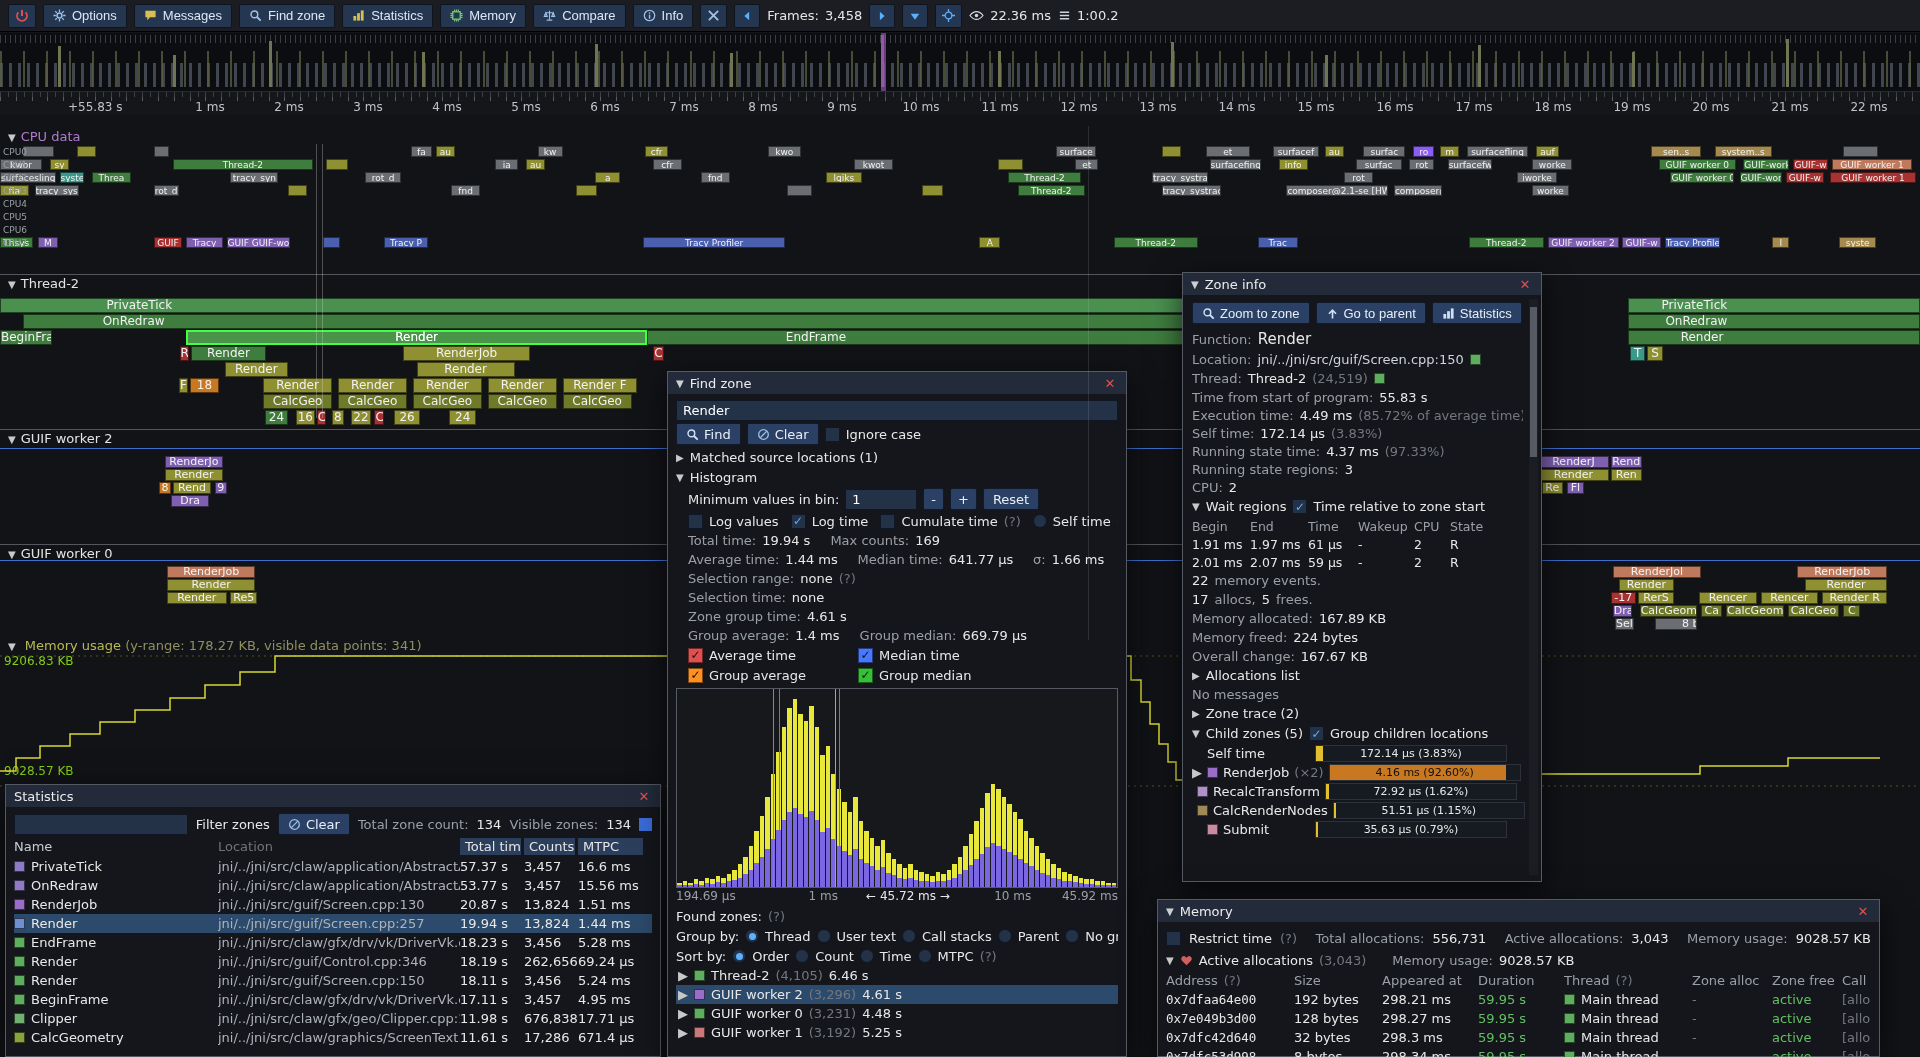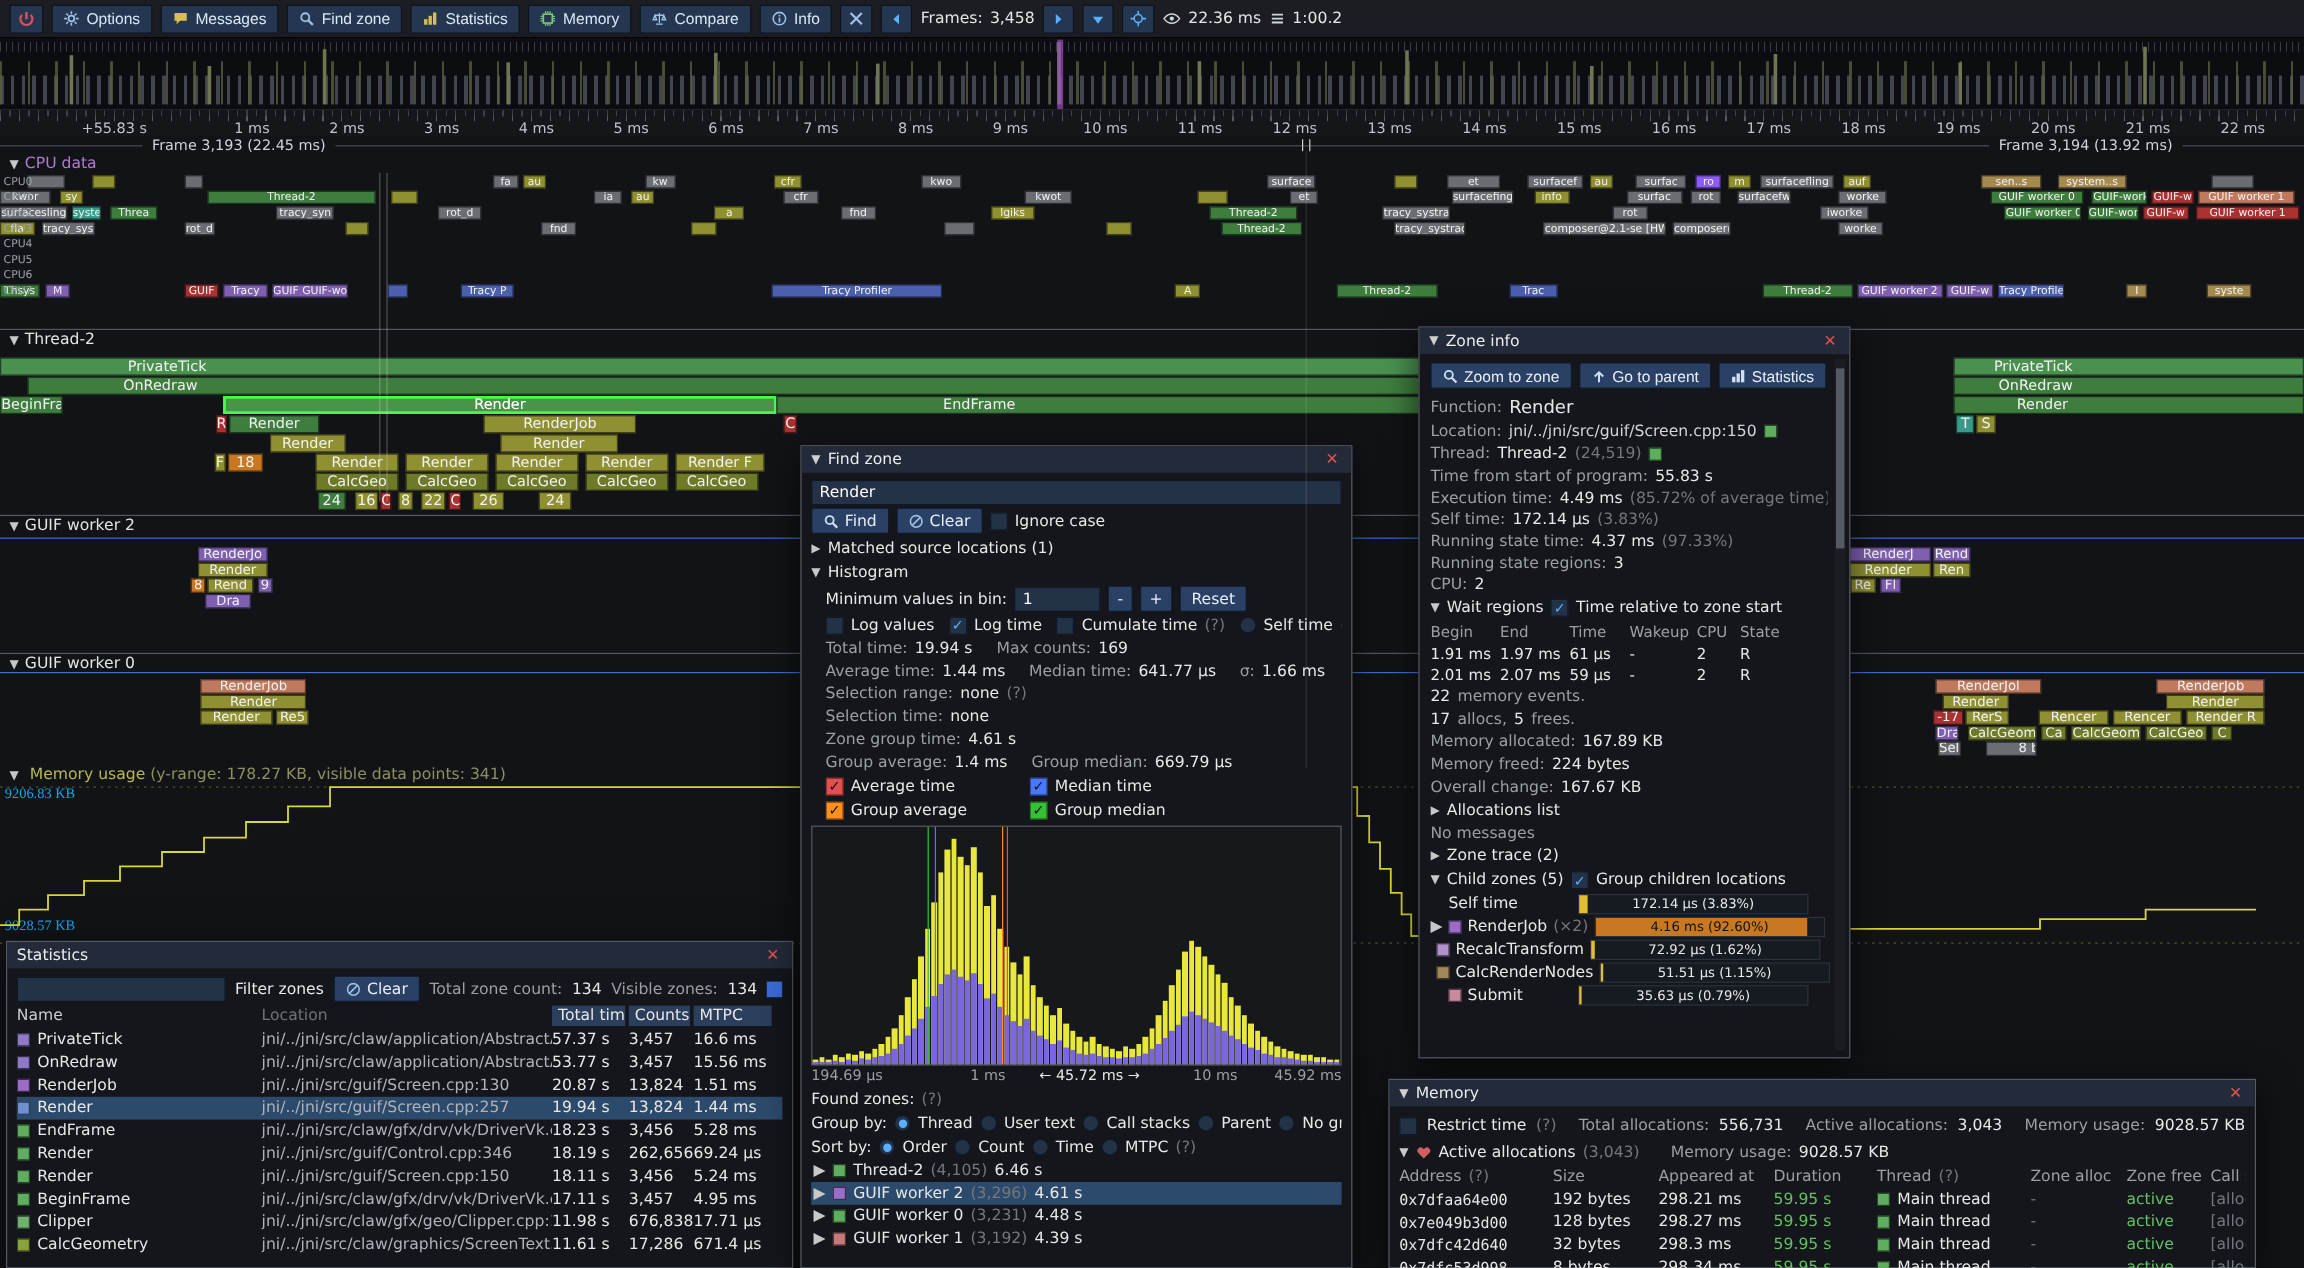--- a/index.html
+++ b/index.html
@@ -42,21 +42,21 @@
   .sec-line{position:absolute;left:0;right:0;height:1px;background:#53565c;}
   .sec-line.accent{background:#3f6fd0;}
   .cpu-row{position:absolute;left:0;right:0;}
   .cpu-label{position:absolute;left:3px;top:1px;font-size:9px;color:#9aa0a8;z-index:2;}
   .zone{position:absolute;top:0;bottom:1px;box-sizing:border-box;border:1px solid rgba(0,0,0,.55);
         color:#f2f2f2;overflow:hidden;white-space:nowrap;text-align:center;}
   .zone .zl{position:absolute;left:0;right:0;top:0;}
   .zone.sel{border:1px solid #39ff39;box-shadow:0 0 0 1px #39ff39 inset;filter:brightness(1.18);}
   
   .memgraph{position:absolute;left:0;right:0;}
-  .mg-label{position:absolute;font-size:12px;color:#0ea5e9;font-family:Liberation Serif, serif;}
+  .mg-label{position:absolute;font-size:12px;color:#84cc16;}
   
   .window{position:absolute;background:#14161b;border:1px solid #565a62;box-shadow:0 8px 28px rgba(0,0,0,.65);box-sizing:border-box;}
   .titlebar{height:22px;background:#232b3a;display:flex;align-items:center;gap:6px;padding:0 8px;font-size:13px;color:#ececec;}
   .titlebar .tri{font-size:10px;color:#cfcfcf;}
   .win-close{margin-left:auto;color:#e05050;font-size:13px;width:16px;text-align:center;cursor:default;}
   .win-body{padding:5px 8px;position:relative;}
   .line{display:flex;align-items:center;gap:6px;height:19px;white-space:nowrap;overflow:hidden;}
   .lbl{color:#9aa0a6;} .val{color:#e8e8e8;} .hint{color:#73787f;}
   .btn{display:inline-flex;align-items:center;gap:5px;background:#2a4065;border:1px solid #101a2a;color:#e8eef8;
        font-size:13px;height:22px;padding:0 9px;border-radius:2px;white-space:nowrap;box-sizing:border-box;}
@@ -277,27 +277,20 @@
       <span class="rl" style="left: 1316px;">15 ms</span>
       <span class="rl" style="left: 1395px;">16 ms</span>
       <span class="rl" style="left: 1474px;">17 ms</span>
       <span class="rl" style="left: 1553px;">18 ms</span>
       <span class="rl" style="left: 1632px;">19 ms</span>
       <span class="rl" style="left: 1711px;">20 ms</span>
       <span class="rl" style="left: 1790px;">21 ms</span>
       <span class="rl" style="left: 1869px;">22 ms</span>
     </div>
 
-  <div class="frame-row">
-    <div class="fline"></div>
-    <span class="frame-lab" style="left:199px">Frame 3,193 (22.45 ms)</span>
-    <span class="frame-lab" style="left:1738px">Frame 3,194 (13.92 ms)</span>
-    <span class="fsplit" style="left:1085px"></span>
-    <span class="fsplit" style="left:1091px"></span>
-  </div>
 
   <div id="timeline">
       <div class="sec-head" style="top: 129px; color: rgb(176, 122, 208);"><span class="tri">▼</span><span>CPU data</span></div>
       <div class="cpu-row" style="top: 146px; height: 12px;">
         <span class="cpu-label">CPU0</span>
         <div class="zone" style="left: 1.2%; width: 1.6%; background: rgb(106, 109, 114); font-size: 9px; line-height: 10px;"></div>
         <div class="zone" style="left: 4%; width: 1%; background: rgb(143, 144, 50); font-size: 9px; line-height: 10px;"></div>
         <div class="zone" style="left: 8%; width: 0.8%; background: rgb(106, 109, 114); font-size: 9px; line-height: 10px;"></div>
         <div class="zone" style="left: 21.4%; width: 1.1%; background: rgb(106, 109, 114); font-size: 9px; line-height: 10px;">fa</div>
         <div class="zone" style="left: 22.7%; width: 1%; background: rgb(143, 144, 50); font-size: 9px; line-height: 10px;">au</div>
@@ -1046,21 +1039,21 @@
             <span class="sq" style="background: rgb(95, 174, 95);"></span>
             <span class="val">GUIF worker 0</span>
             <span class="hint">(3,231)</span>
             <span class="val">4.48 s</span>
           </div>
           <div class="fz-group-row">
             <span class="tri">▶</span>
             <span class="sq" style="background: rgb(200, 122, 122);"></span>
             <span class="val">GUIF worker 1</span>
             <span class="hint">(3,192)</span>
-            <span class="val">4.39 s</span>
+            <span class="val">5.25 s</span>
           </div>
         </div>
     </div>
   </div>
 
   <div class="window" style="left:1182px;top:272px;width:360px;height:610px">
     <div class="titlebar">
       <span class="tri">▼</span>
       <span>Zone info</span>
       <span class="win-close">✕</span>

